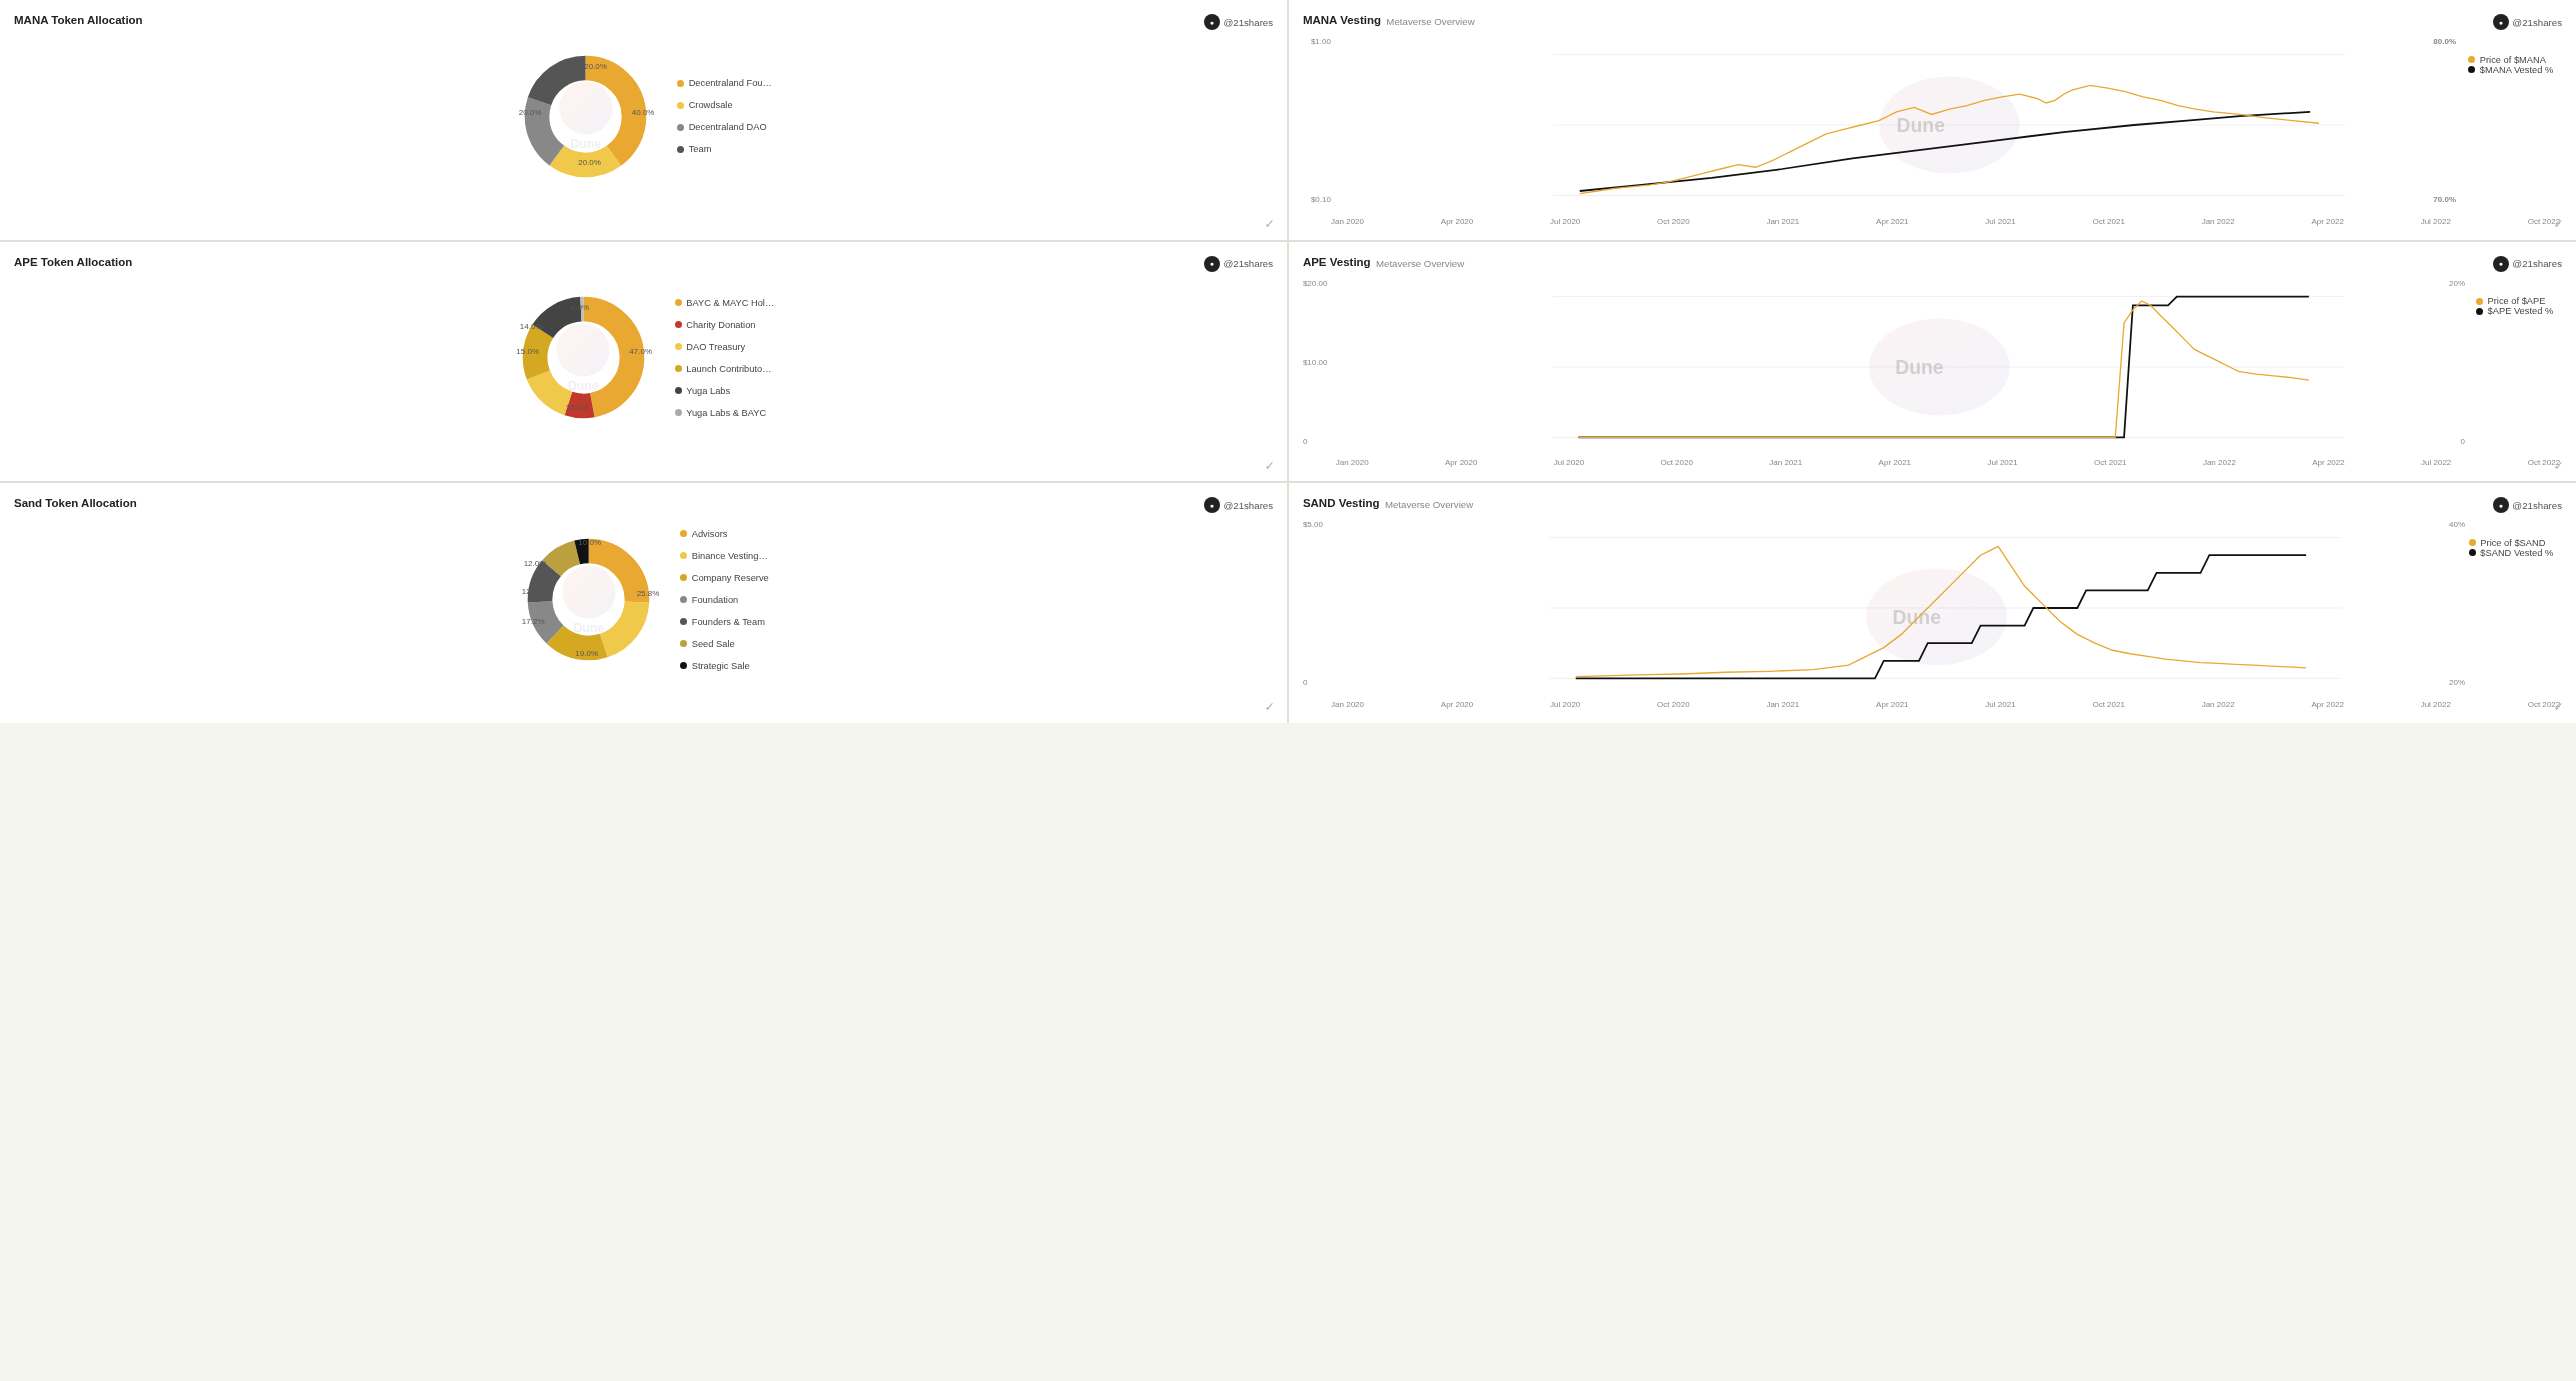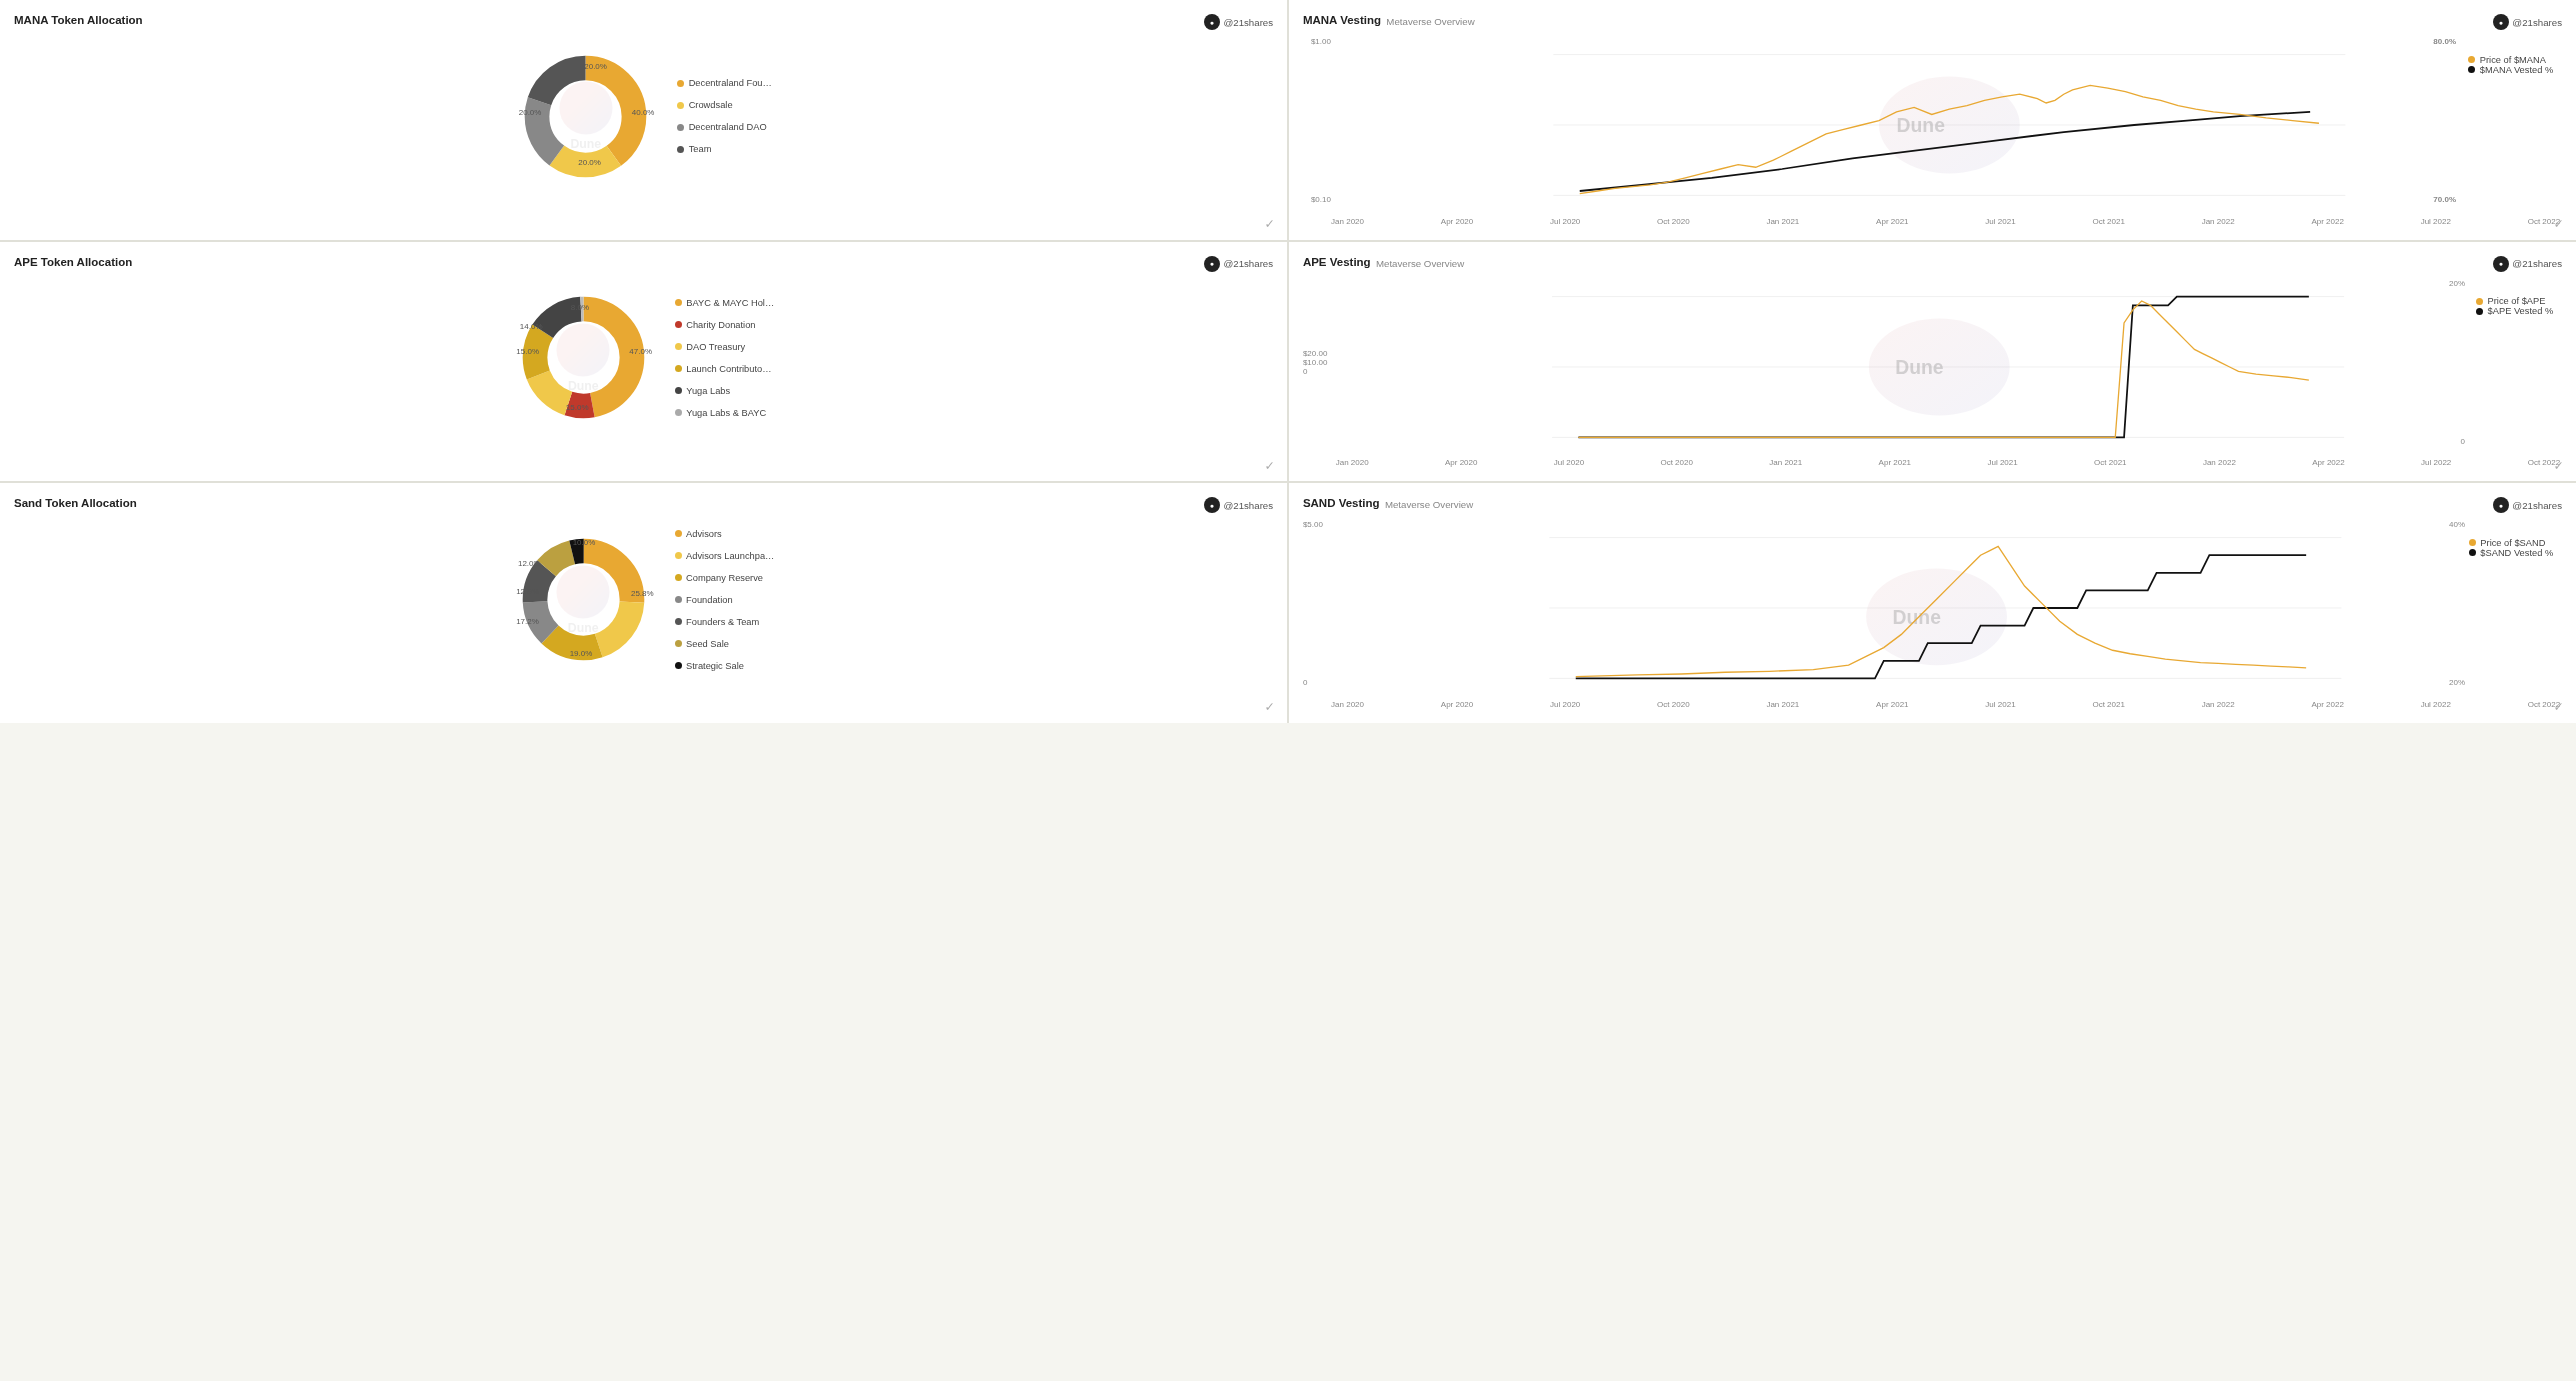--- a/index.html
+++ b/index.html
@@ -334,21 +334,21 @@
       <div class="panel-title-row">
         <span class="panel-title">APE Vesting</span>
         <span class="panel-subtitle">Metaverse Overview</span>
       </div>
       <div class="brand-badge">
         <div class="brand-avatar">●</div>
         <span>@21shares</span>
       </div>
     </div>
     <div style="position:relative;">
-      <div style="position:absolute;left:0;top:0;font-size:8px;color:#888;display:flex;flex-direction:column;justify-content:center;height:167px;pointer-events:none;">
+      <div style="position:absolute;left:0;top:0;font-size:8px;color:#888;display:flex;flex-direction:column;justify-content:space-between;height:167px;pointer-events:none;">
         <span>$20.00</span>
         <span>$10.00</span>
         <span>0</span>
       </div>
       <div style="position:absolute;right:97px;top:0;font-size:8px;color:#888;display:flex;flex-direction:column;justify-content:space-between;height:167px;pointer-events:none;text-align:right;">
         <span>20%</span>
         <span>0</span>
       </div>
       <svg width="100%" height="176" viewBox="0 0 900 200" style="margin-left:31px;width:calc(100% - 31px);font-size:12px">
         <line x1="0" y1="20" x2="900" y2="20" stroke="#eee" stroke-width="1"></line>
@@ -427,21 +427,21 @@
         <span class="pct-label" style="top:58px;left:3.5px;">12.0%</span>
         <span class="pct-label" style="top:30px;left:5.3px;">12.0%</span>
       </div>
       <div class="legend">
         <div class="legend-item">
           <div class="legend-dot" style="background:#e8a832;"></div>
           <span>Advisors</span>
         </div>
         <div class="legend-item">
           <div class="legend-dot" style="background:#f0c84a;"></div>
-          <span>Advisors Launchpa…</span>
+          <span>Binance Vesting…</span>
         </div>
         <div class="legend-item">
           <div class="legend-dot" style="background:#d4a820;"></div>
           <span>Company Reserve</span>
         </div>
         <div class="legend-item">
           <div class="legend-dot" style="background:#888;"></div>
           <span>Foundation</span>
         </div>
         <div class="legend-item">

